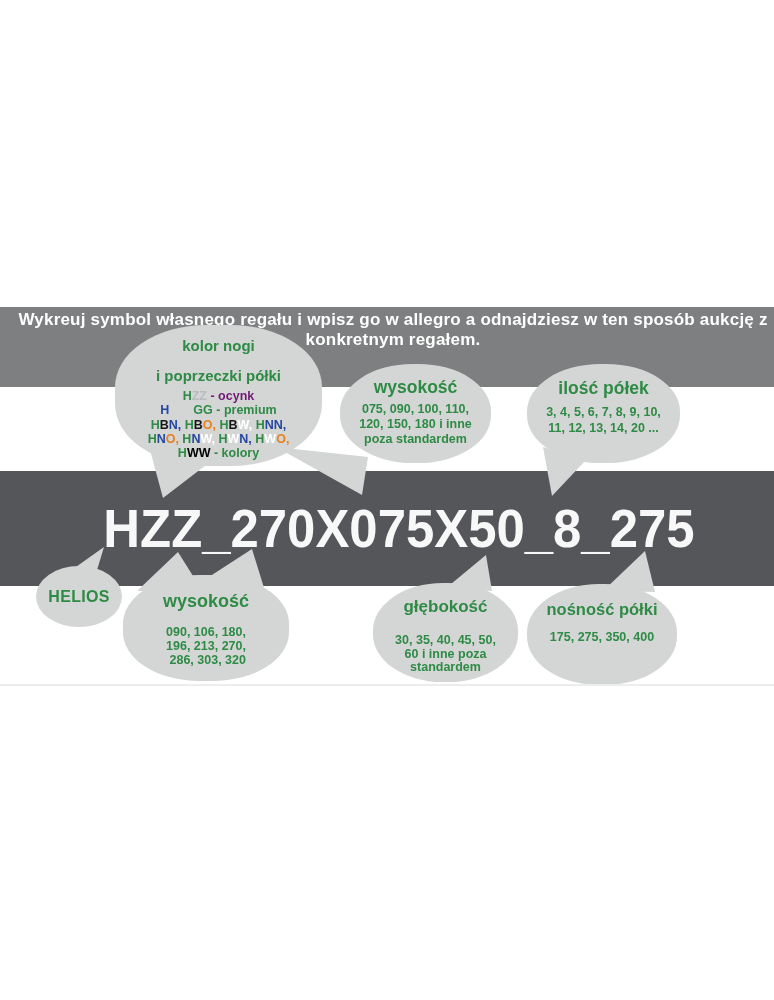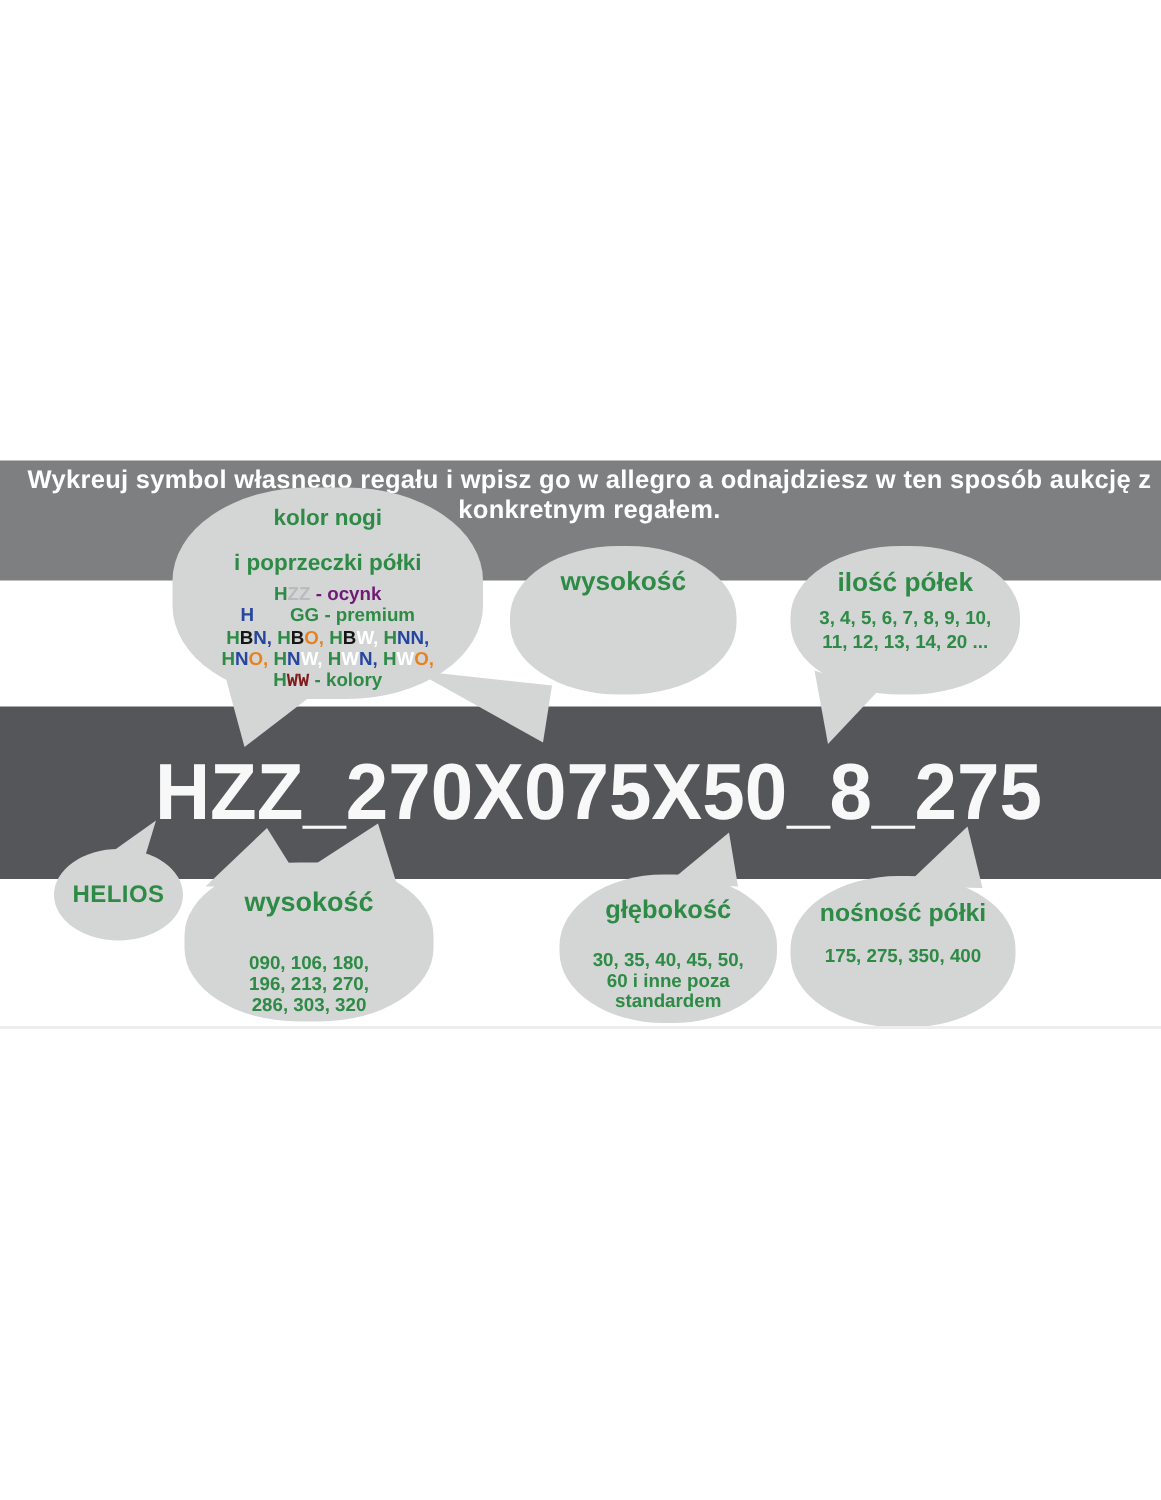--- a/index.html
+++ b/index.html
@@ -35,21 +35,21 @@
 
   .bb-ilosc{left:527px;top:364px;width:153px;height:99px;border-radius:48%;}
   .bb-ilosc .b-title{font-size:17.5px;margin-top:14px;}
   .bb-ilosc .lines{margin-top:6px;font-size:12.5px;line-height:15.5px;}
 
   .bb-helios{left:36px;top:566px;width:86px;height:61px;border-radius:50%;justify-content:center;}
   .bb-helios .b-title{font-size:16px;letter-spacing:.3px;}
 
   .bb-wys{left:123px;top:575px;width:166px;height:106px;border-radius:46%;}
   .bb-wys .b-title{font-size:18px;margin-top:16px;}
-  .bb-wys .lines{margin-top:24px;font-size:12.5px;line-height:13.8px;}
+  .bb-wys .lines{margin-top:14px;font-size:12.5px;line-height:13.8px;text-align:right;}
 
   .bb-gleb{left:373px;top:583px;width:145px;height:99px;border-radius:48%;gap:13px;}
   .bb-gleb .b-title{font-size:17px;margin-top:14px;}
   .bb-gleb .lines{margin-top:4px;font-size:12.5px;line-height:13.5px;}
 
   .bb-nosn{left:527px;top:584px;width:150px;height:101px;border-radius:48%;}
   .bb-nosn .b-title{font-size:16.5px;margin-top:16px;}
   .bb-nosn .lines{margin-top:12px;font-size:12.5px;line-height:13.5px;}
 
   .divider{position:absolute;left:0;top:684px;width:774px;height:2px;background:#ededed;}
@@ -79,26 +79,31 @@
   </svg>
 
   <div class="bubble bb-kolor">
     <div class="b-title">kolor nogi</div>
     <div class="b-title">i poprzeczki półki</div>
     <div class="rows">
         <div><span style="color: rgb(46, 139, 69);">H</span><span style="color: rgb(185, 188, 191);">ZZ</span><span style="color: #701a75;"> - ocynk</span></div>
         <div><span style="color: rgb(37, 71, 160);">H</span><span style="color: rgb(46, 139, 69); margin-left: 24px;">GG</span><span style="color: rgb(46, 139, 69);"> - premium</span></div>
         <div><span style="color: rgb(46, 139, 69);">H</span><span style="color: rgb(22, 22, 22);">B</span><span style="color: rgb(37, 71, 160);">N, </span><span style="color: rgb(46, 139, 69);">H</span><span style="color: rgb(22, 22, 22);">B</span><span style="color: rgb(232, 130, 30);">O, </span><span style="color: rgb(46, 139, 69);">H</span><span style="color: rgb(22, 22, 22);">B</span><span style="color: rgb(255, 255, 255);">W, </span><span style="color: rgb(46, 139, 69);">H</span><span style="color: rgb(37, 71, 160);">NN,</span></div>
         <div><span style="color: rgb(46, 139, 69);">H</span><span style="color: rgb(37, 71, 160);">N</span><span style="color: rgb(232, 130, 30);">O, </span><span style="color: rgb(46, 139, 69);">H</span><span style="color: rgb(37, 71, 160);">N</span><span style="color: rgb(255, 255, 255);">W, </span><span style="color: rgb(46, 139, 69);">H</span><span style="color: rgb(255, 255, 255);">W</span><span style="color: rgb(37, 71, 160);">N, </span><span style="color: rgb(46, 139, 69);">H</span><span style="color: rgb(255, 255, 255);">W</span><span style="color: rgb(232, 130, 30);">O,</span></div>
-        <div><span style="color: rgb(46, 139, 69);">H</span><span style="color: #7f1d1d; font-family: Liberation Mono, monospace;">WW</span><span style="color: rgb(46, 139, 69);"> - kolory</span></div>
+        <div><span style="color: rgb(46, 139, 69);">H</span><span style="color: #000000;">WW</span><span style="color: rgb(46, 139, 69);"> - kolory</span></div>
       </div>
   </div>
 
   <div class="bubble bb-szer">
     <div class="b-title">wysokość</div>
+    <div class="lines">
+        <div>075, 090, 100, 110,</div>
+        <div>120, 150, 180  i inne</div>
+        <div>poza standardem</div>
+      </div>
   </div>
 
   <div class="bubble bb-ilosc">
     <div class="b-title">ilość półek</div>
     <div class="lines">
         <div>3, 4, 5, 6, 7, 8, 9, 10,</div>
         <div>11, 12, 13, 14, 20 ...</div>
       </div>
   </div>
 

